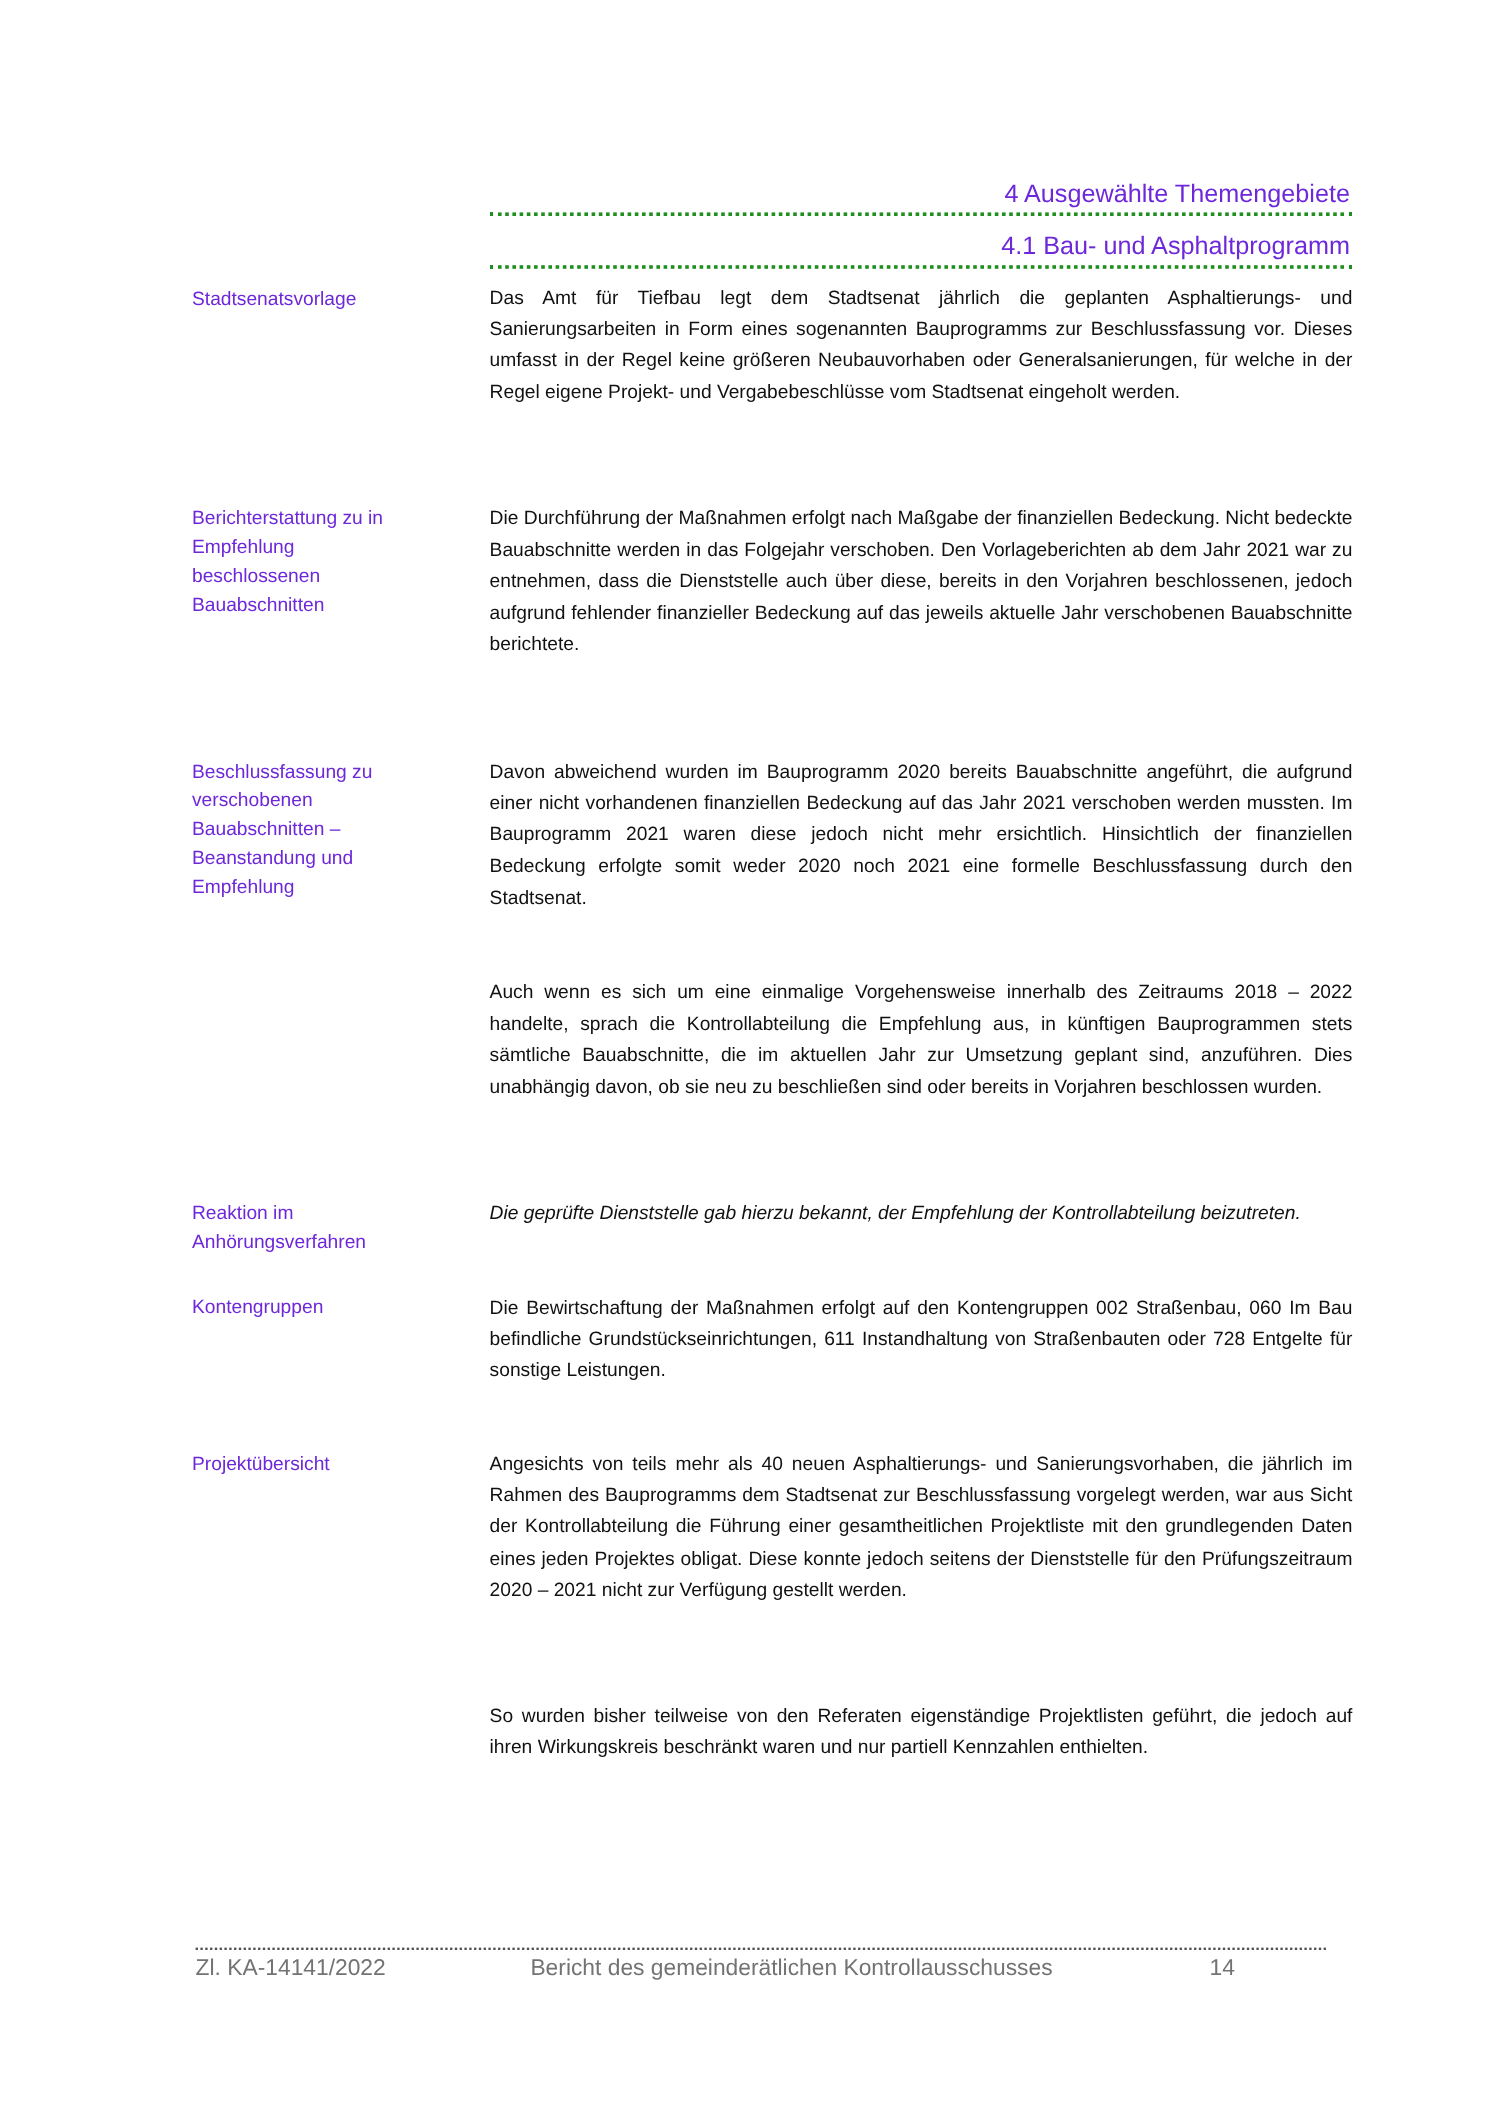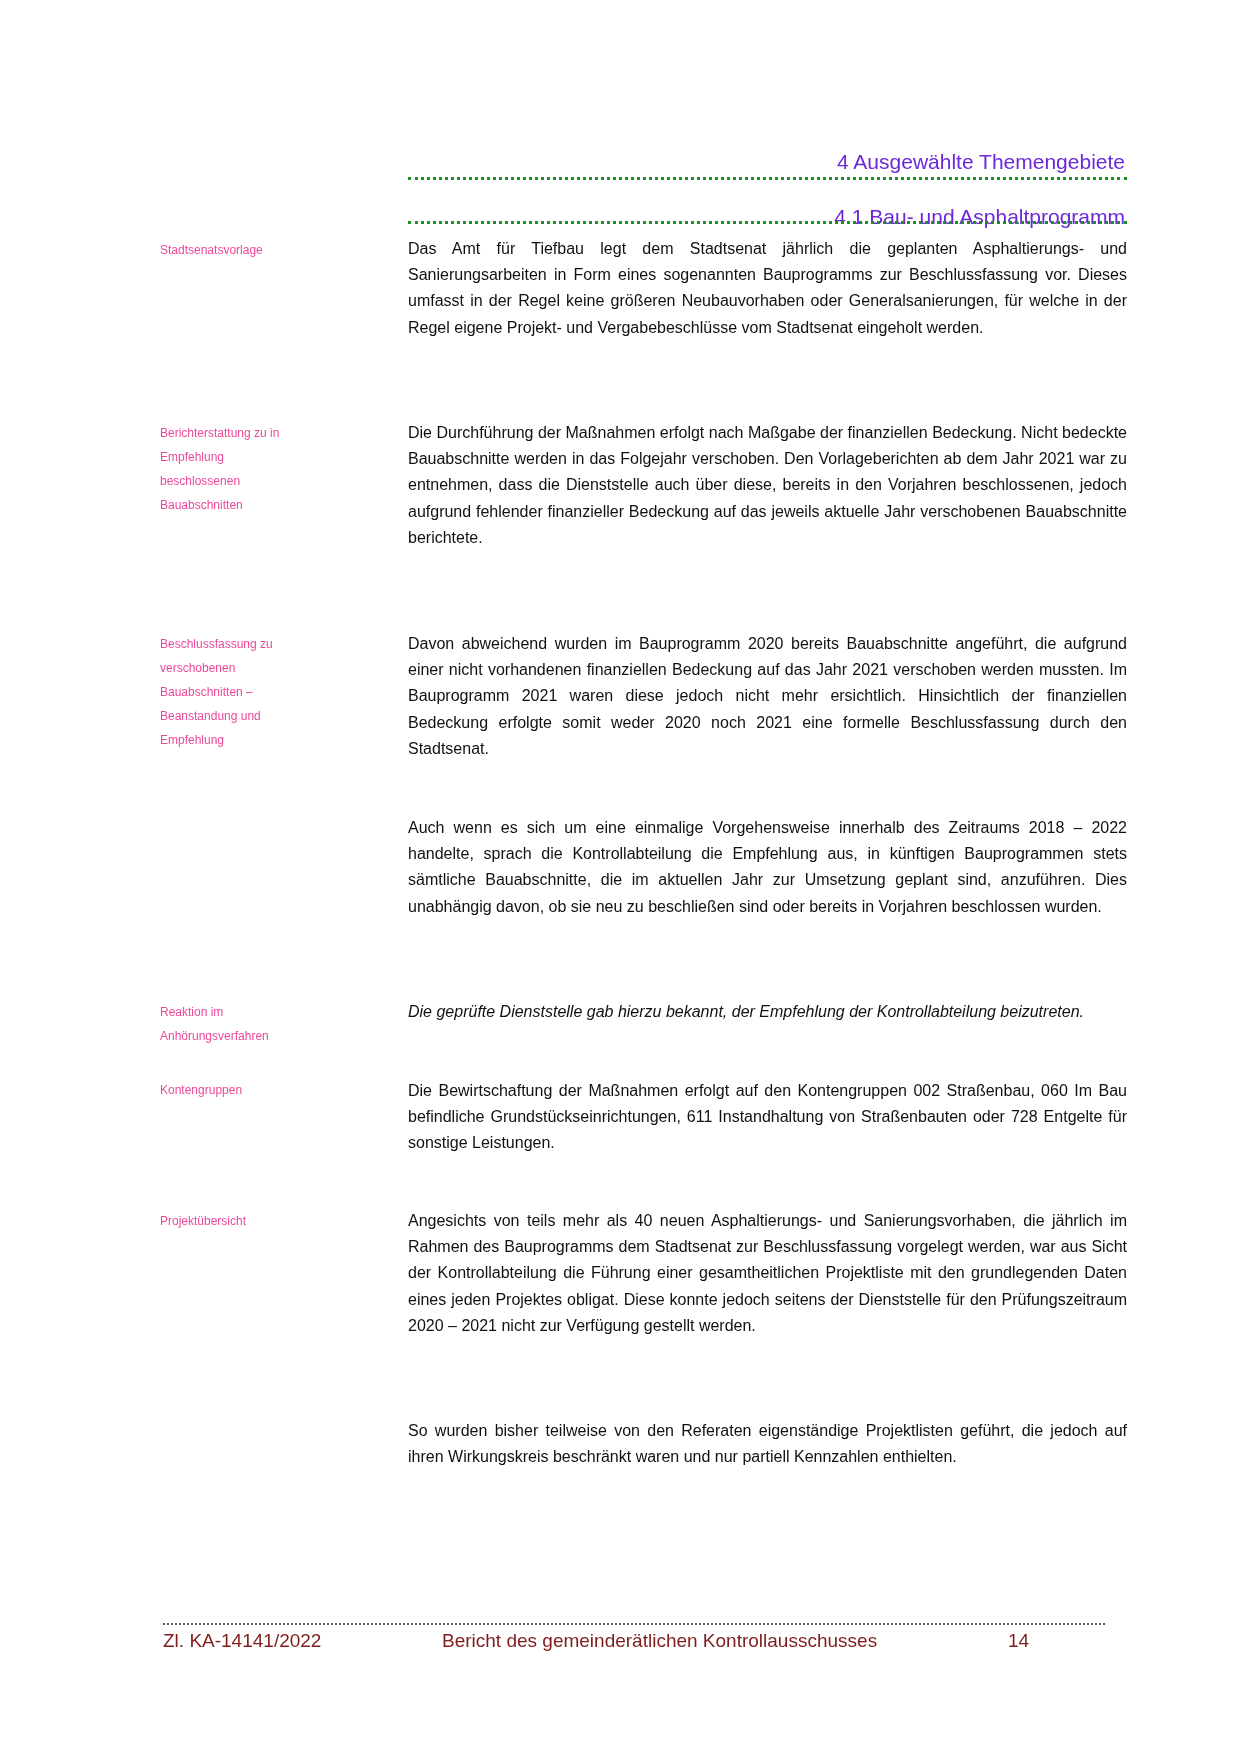--- a/index.html
+++ b/index.html
@@ -3,37 +3,37 @@
   <meta charset="utf-8">
   <style>
     html, body { margin: 0; padding: 0; background: #ffffff; }
     body { width: 1240px; height: 1755px; position: relative; overflow: hidden;
            font-family: "Liberation Sans", sans-serif; color: #111111; }
     .head { position: absolute; left: 408px; width: 719px; text-align: right;
             color: #6d28d9; font-size: 21px; line-height: 24px; }
     .head .txt { padding-right: 2px; }
     .rule-dot { position: absolute; left: 408px; width: 719px; height: 0;
                 border-top: 3px dotted #1f8f1f; }
-    .label { position: absolute; left: 160px; width: 215px; color: #ec4899;
-             font-size: 12px; line-height: 24px; }
+    .label { position: absolute; left: 160px; width: 215px; color: #6d28d9;
+             font-size: 16px; line-height: 24px; }
     .label span { display: block; }
     .para { position: absolute; left: 408px; width: 719px; font-size: 16px;
             line-height: 26.2px; text-align: justify; hyphens: manual; }
     .footer-rule { position: absolute; left: 163px; width: 942px; top: 1623px;
                    border-top: 2px dotted #555; height: 0; }
-    .footer { position: absolute; top: 1630px; font-size: 19px; color: #7f1d1d; }
+    .footer { position: absolute; top: 1630px; font-size: 19px; color: #737373; }
   </style>
 </head>
 <body>
 
 <div class="head" style="top:150px;">
   <span class="txt">4  Ausgewählte Themengebiete</span>
 </div>
 <div class="rule-dot" style="top:177px;"></div>
-<div class="head" style="top:205px;">
+<div class="head" style="top:194px;">
   <span class="txt">4.1  Bau- und Asphaltprogramm</span>
 </div>
 <div class="rule-dot" style="top:221px;"></div>
 
 <div class="label" style="top:238px;">
   <span>Stadtsenatsvorlage</span>
 </div>
 <p class="para" style="top:236px;margin:0;">Das Amt für Tiefbau legt dem Stadtsenat jährlich die geplanten Asphaltierungs- und Sanierungsarbeiten in Form eines sogenannten Bauprogramms zur Beschlussfassung vor. Dieses umfasst in der Regel keine größeren Neubauvorhaben oder Generalsanierungen, für welche in der Regel eigene Projekt- und Vergabebeschlüsse vom Stadtsenat eingeholt werden.</p>
 
 <div class="label" style="top:421px;">

